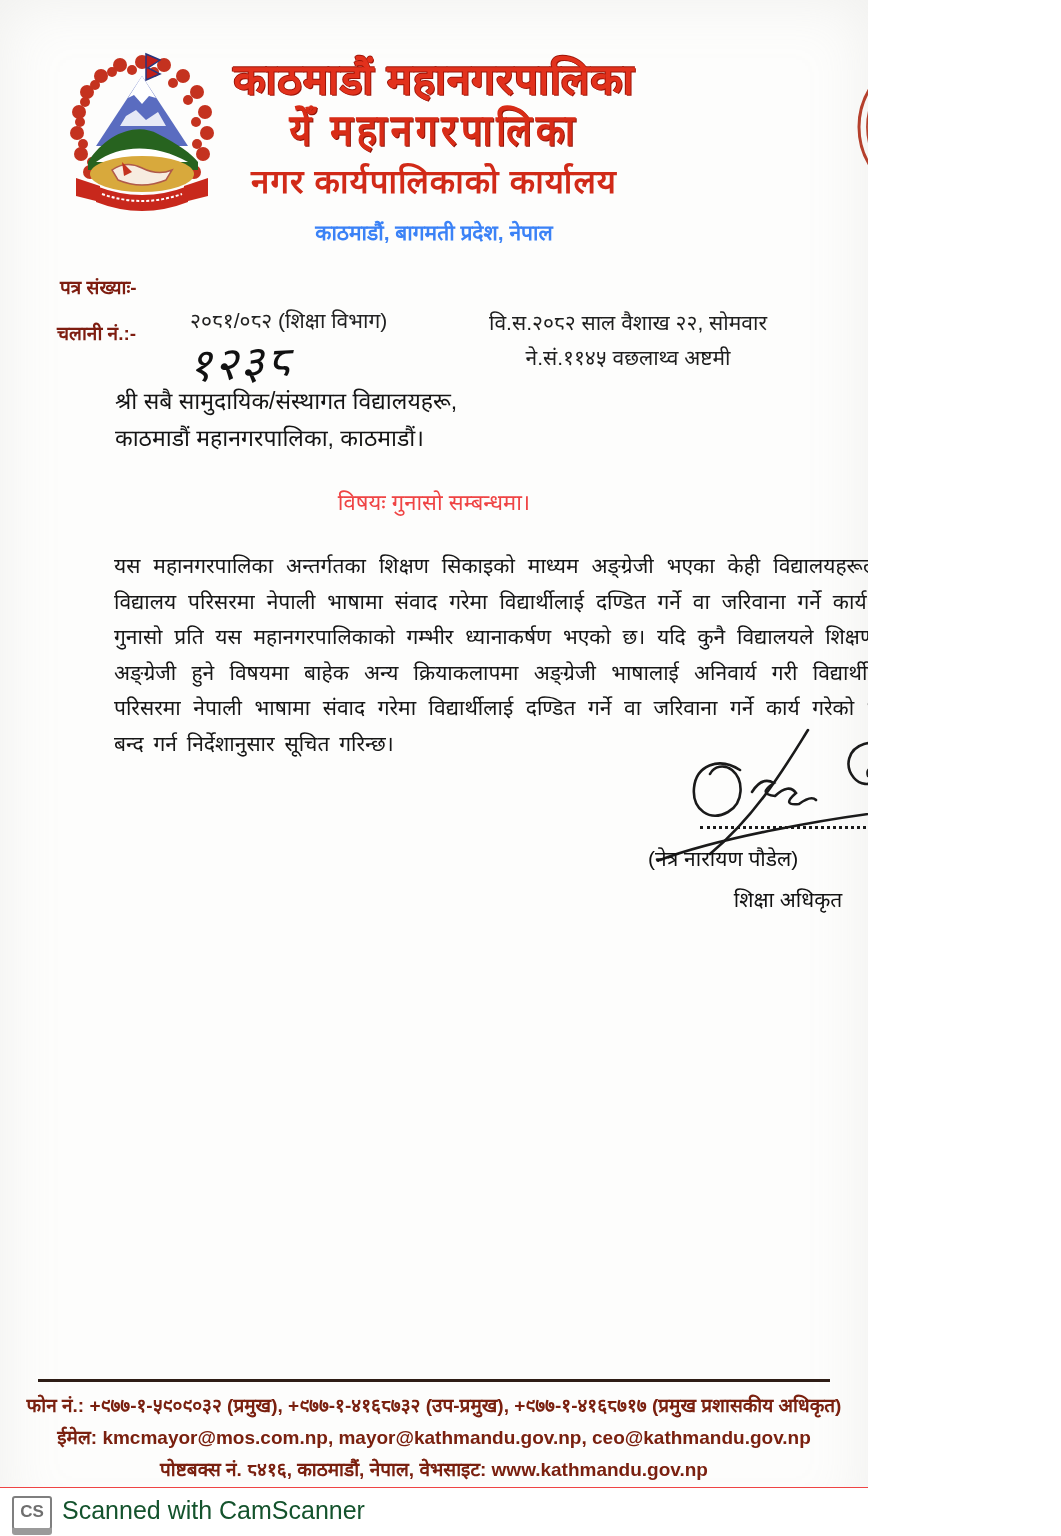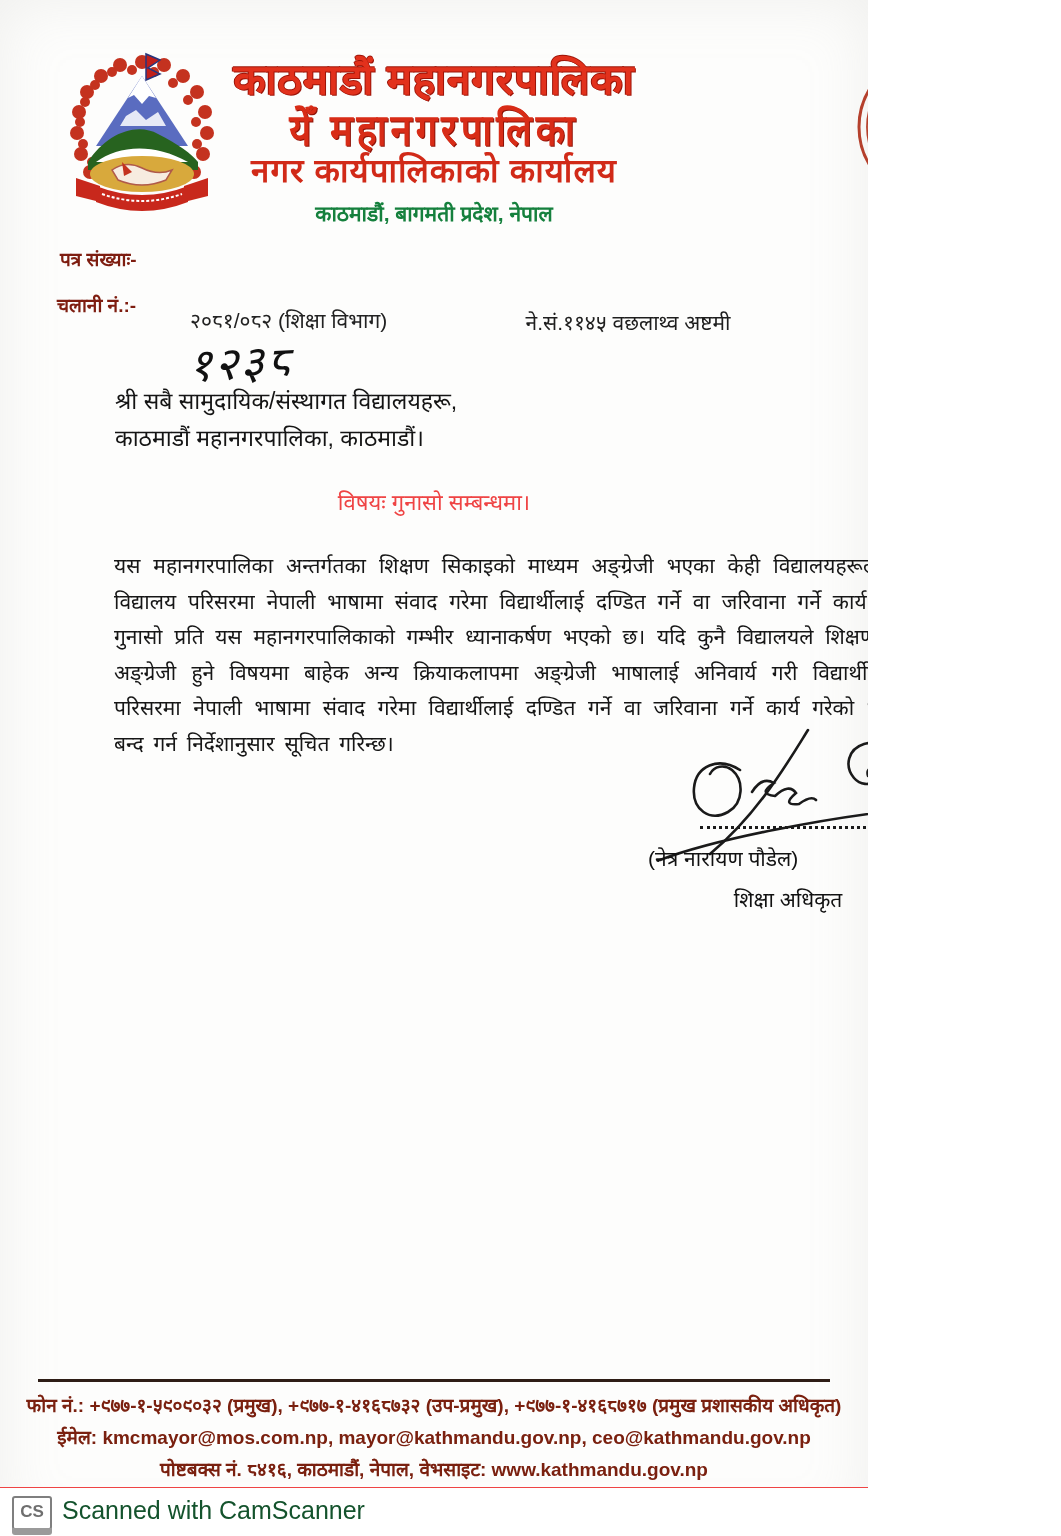--- a/index.html
+++ b/index.html
@@ -18,24 +18,24 @@
   .hdr-main{
     font-size:42px;font-weight:bold;color:#e2311c;
     text-shadow:1px 1px 0 #9c1408,-1px 0 0 #9c1408,0 -1px 0 #9c1408;
     letter-spacing:1px;
   }
   .hdr-newari{
     font-size:38px;font-weight:bold;color:#d82c17;
     text-shadow:1px 1px 0 #8e1207;
     letter-spacing:4px;margin-top:6px;transform:scaleY(1.15);
   }
-  .hdr-office{font-size:33px;font-weight:bold;color:#d12a18;margin-top:1px;letter-spacing:1px;}
-  .hdr-addr{font-size:21px;font-weight:bold;color:#15803d;margin-top:12px;}
-  
-  .label-maroon{color:#7e1d10;font-weight:bold;font-size:19px;}
+  .hdr-office{font-size:33px;font-weight:bold;color:#d12a18;margin-top:12px;letter-spacing:1px;}
+  .hdr-addr{font-size:21px;font-weight:bold;color:#3b82f6;margin-top:20px;}
+  
+  .label-maroon{color:#7e1d10;font-weight:bold;font-size:19px;margin-top:28px;}
   .ref-line{font-size:21px;color:#222;}
   .handwritten-no{
     font-size:46px;color:#111;
     font-family:"DejaVu Serif","Liberation Serif",serif;
     font-style:italic;transform:rotate(-3deg);letter-spacing:2px;
   }
   .date-block{font-size:21px;color:#1e1e1e;text-align:center;line-height:1.65;}
   .addr-block{font-size:23px;color:#141414;line-height:1.6;}
   .subject{left:0;right:0;text-align:center;font-size:22px;color:#ef4444;}
   .body-par{
@@ -165,20 +165,21 @@
     <text x="75" y="104" font-size="6.5" font-weight="bold" fill="#a63823" text-anchor="middle">NEPAL</text>
   </svg>
 
   <div class="abs label-maroon" style="left:60px;top:246px;">पत्र संख्याः-</div>
   <div class="abs label-maroon" style="left:57px;top:292px;">चलानी नं.:-</div>
 
   <div class="abs ref-line" style="left:190px;top:306px;">२०८१/०८२ (शिक्षा विभाग)</div>
   <div class="abs handwritten-no" style="left:188px;top:330px;">१२३८</div>
 
   <div class="abs date-block" style="right:45px;top:306px;width:390px;">
+    <div>वि.स.२०८२ साल वैशाख २२, सोमवार</div>
     <div>ने.सं.११४५ वछलाथ्व अष्टमी</div>
   </div>
 
   <div class="abs addr-block" style="left:115px;top:383px;">
     <div>श्री सबै सामुदायिक/संस्थागत विद्यालयहरू,</div>
     <div>काठमाडौं महानगरपालिका, काठमाडौं।</div>
   </div>
 
   <div class="abs subject" style="top:486px;">विषयः गुनासो सम्बन्धमा।</div>
 

